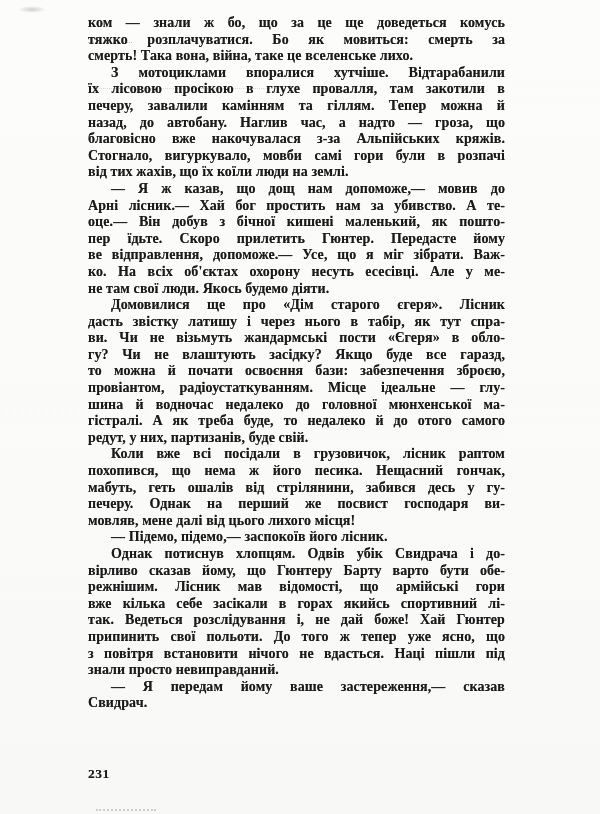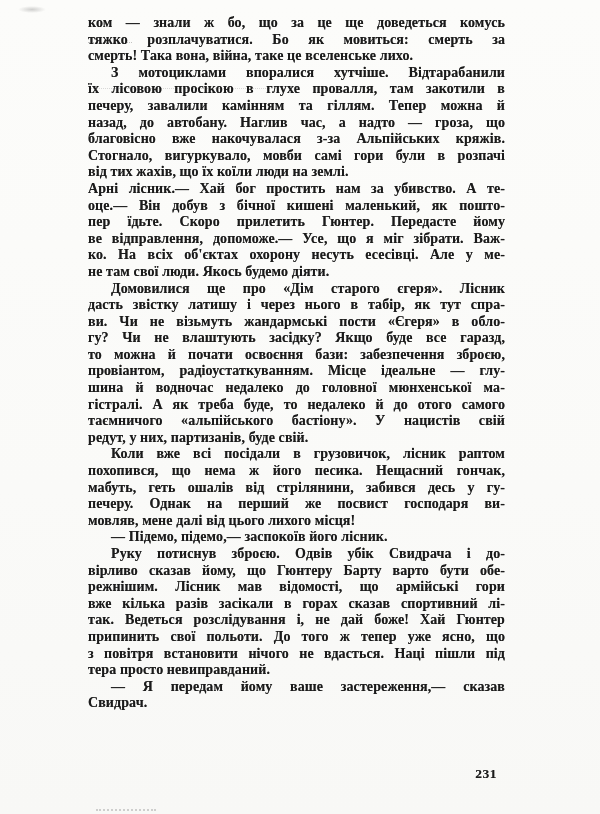--- a/index.html
+++ b/index.html
@@ -43,21 +43,21 @@
     text-align-last: left;
   }
   .line.indent {
     text-indent: 23px;
   }
   .page-number {
     position: absolute;
     left: 88px;
     top: 766px;
     width: 417px;
-    text-align: right;
+    text-align: left;
     padding-right: 8px;
     box-sizing: border-box;
     color: #1b1b1b;
     font-size: 13.5px;
     font-weight: 700;
     letter-spacing: 0.5px;
     text-shadow: 0 0 0.5px rgba(20,20,20,0.5);
   }
   
   .artifact {
@@ -94,48 +94,48 @@
       <div class="line">ком — знали ж бо, що за це ще доведеться комусь</div>
       <div class="line">тяжко розплачуватися. Бо як мовиться: смерть за</div>
       <div class="line endline">смерть! Така вона, війна, таке це вселенське лихо.</div>
       <div class="line indent">З мотоциклами впоралися хутчіше. Відтарабанили</div>
       <div class="line">їх лісовою просікою в глухе провалля, там закотили в</div>
       <div class="line">печеру, завалили камінням та гіллям. Тепер можна й</div>
       <div class="line">назад, до автобану. Наглив час, а надто — гроза, що</div>
       <div class="line">благовісно вже накочувалася з-за Альпійських кряжів.</div>
       <div class="line">Стогнало, вигуркувало, мовби самі гори були в розпачі</div>
       <div class="line endline">від тих жахів, що їх коїли люди на землі.</div>
+      <div class="line indent">— Я ж казав, що дощ нам допоможе,— мовив до</div>
       <div class="line">Арні лісник.— Хай бог простить нам за убивство. А те-</div>
       <div class="line">оце.— Він добув з бічної кишені маленький, як пошто-</div>
       <div class="line">пер їдьте. Скоро прилетить Гюнтер. Передасте йому</div>
       <div class="line">ве відправлення, допоможе.— Усе, що я міг зібрати. Важ-</div>
       <div class="line">ко. На всіх об'єктах охорону несуть есесівці. Але у ме-</div>
       <div class="line endline">не там свої люди. Якось будемо діяти.</div>
       <div class="line indent">Домовилися ще про «Дім старого єгеря». Лісник</div>
       <div class="line">дасть звістку латишу і через нього в табір, як тут спра-</div>
       <div class="line">ви. Чи не візьмуть жандармські пости «Єгеря» в обло-</div>
       <div class="line">гу? Чи не влаштують засідку? Якщо буде все гаразд,</div>
       <div class="line">то можна й почати освоєння бази: забезпечення зброєю,</div>
       <div class="line">провіантом, радіоустаткуванням. Місце ідеальне — глу-</div>
       <div class="line">шина й водночас недалеко до головної мюнхенської ма-</div>
       <div class="line">гістралі. А як треба буде, то недалеко й до отого самого</div>
-      <div class="line">таємничого «альпійського бастіону». У нацистів свій</div>
       <div class="line endline">редут, у них, партизанів, буде свій.</div>
       <div class="line indent">Коли вже всі посідали в грузовичок, лісник раптом</div>
       <div class="line">похопився, що нема ж його песика. Нещасний гончак,</div>
       <div class="line">мабуть, геть ошалів від стрілянини, забився десь у гу-</div>
       <div class="line">печеру. Однак на перший же посвист господаря ви-</div>
       <div class="line endline">мовляв, мене далі від цього лихого місця!</div>
       <div class="line indent endline">— Підемо, підемо,— заспокоїв його лісник.</div>
-      <div class="line indent">Руку потиснув зброєю. Одвів убік Свидрача і до-</div>
+      <div class="line indent">Однак потиснув хлопцям. Одвів убік Свидрача і до-</div>
       <div class="line">вірливо сказав йому, що Гюнтеру Барту варто бути обе-</div>
       <div class="line">режнішим. Лісник мав відомості, що армійські гори</div>
-      <div class="line">вже кілька разів засікали в горах сказав спортивний лі-</div>
+      <div class="line">вже кілька себе засікали в горах якийсь спортивний лі-</div>
       <div class="line">так. Ведеться розслідування і, не дай боже! Хай Гюнтер</div>
       <div class="line">припинить свої польоти. До того ж тепер уже ясно, що</div>
       <div class="line">з повітря встановити нічого не вдасться. Наці пішли під</div>
-      <div class="line endline">тера просто невиправданий.</div>
+      <div class="line endline">знали просто невиправданий.</div>
       <div class="line indent">— Я передам йому ваше застереження,— сказав</div>
       <div class="line endline">Свидрач.</div>
     </div>
 
   <div class="page-number">231</div>
 </div>
 
 </body></html>

